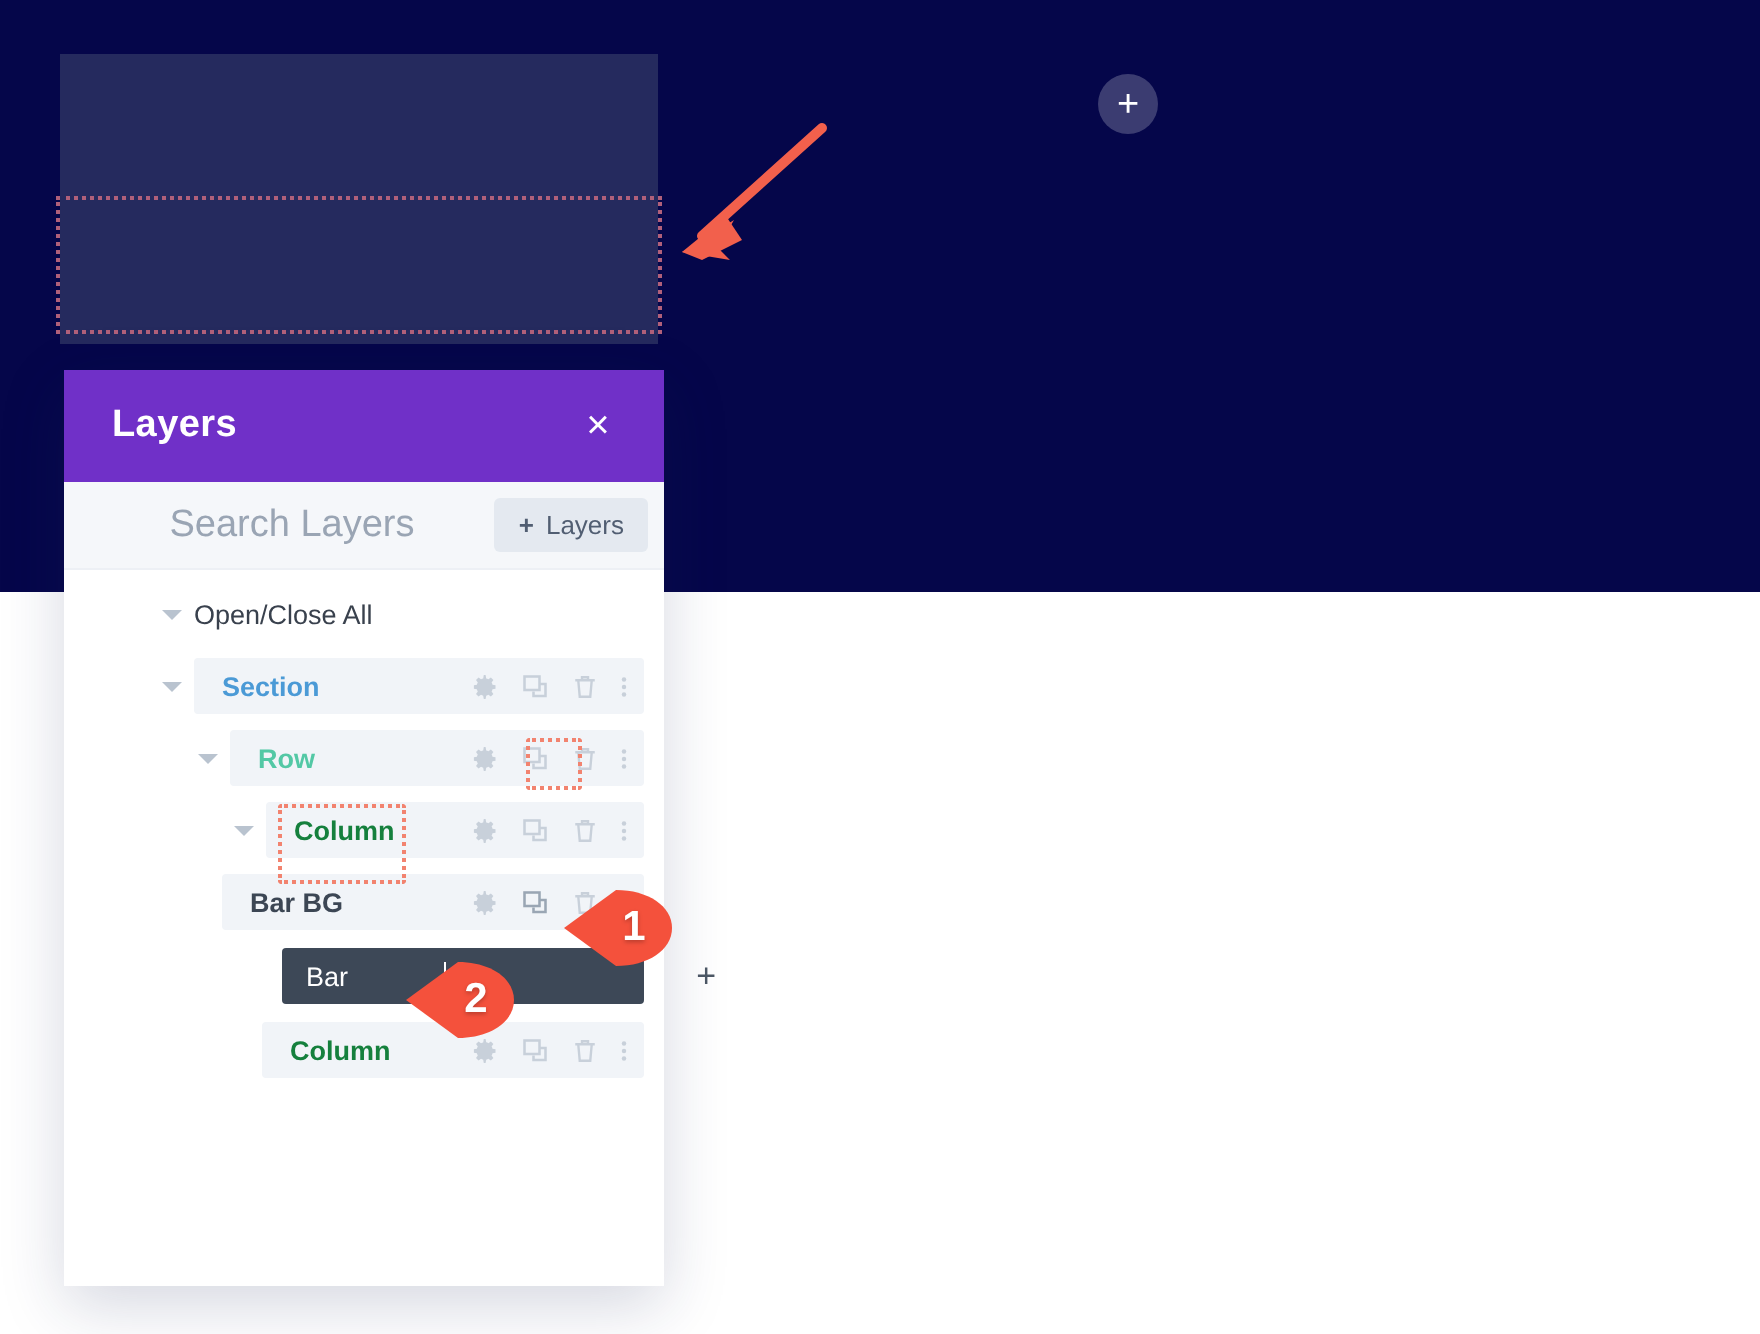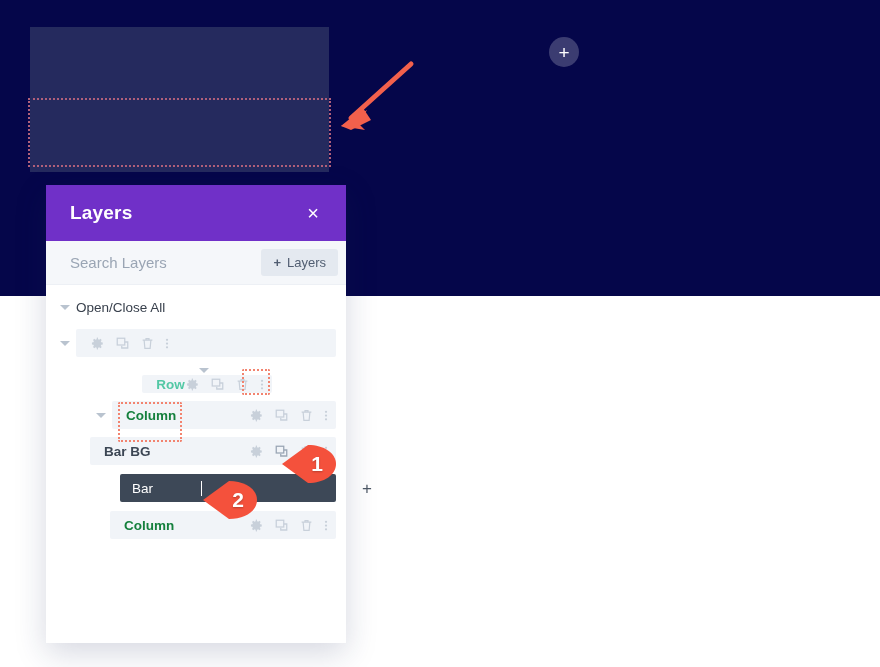--- a/index.html
+++ b/index.html
@@ -31,21 +31,21 @@
     display: flex; align-items: center; justify-content: center;
     color: #ffffff; font-size: 19px; line-height: 1; font-weight: 400;
     cursor: pointer;
   }
 
   
   .anno-arrow { position: absolute; left: 325px; top: 58px; width: 95px; height: 80px; pointer-events: none; }
 
   
   .layers-panel {
-    position: absolute; left: 46px; top: 185px; width: 300px; height: 458px;
+    position: absolute; left: 32px; top: 185px; width: 300px; height: 458px;
     background: #ffffff;
     box-shadow: 0 10px 30px rgba(30,40,90,0.18);
     display: flex; flex-direction: column;
     overflow: visible;
   }
   .panel-header {
     height: 56px; background: #7030c8;
     display: flex; align-items: center; justify-content: space-between;
     padding: 0 22px 0 24px;
     flex: 0 0 auto;
@@ -60,32 +60,32 @@
   }
   .panel-search {
     height: 44px; background: #f5f7fa;
     display: flex; align-items: center; justify-content: space-between;
     padding: 0 8px 0 24px; flex: 0 0 auto;
     border-bottom: 1px solid #edf0f5;
   }
   .search-input {
     border: 0; outline: 0; background: transparent;
     font-family: "Liberation Sans", sans-serif;
-    font-size: 15px; color: #4a5568; width: 180px;
+    font-size: 19px; color: #4a5568; width: 180px; text-align: center;
   }
   .search-input::placeholder { color: #9aa5b4; }
   .filter-btn {
     background: #e4e9f0; color: #515e72;
     font-size: 13px; border-radius: 3px;
     padding: 6px 12px; display: flex; align-items: center; gap: 6px;
     cursor: pointer; white-space: nowrap;
   }
   .filter-plus { font-size: 13px; font-weight: 700; line-height: 1; }
 
-  .panel-body { flex: 1 1 auto; padding-top: 8px; position: relative; overflow: visible; }
+  .panel-body { flex: 1 1 auto; padding-top: 8px; position: relative; overflow: visible; margin-left: 35px; }
 
   .tree-row {
     position: relative; height: 28px; display: flex; align-items: center;
     margin-bottom: 8px;
   }
   .twisty {
     width: 10px; height: 10px; flex: 0 0 auto; margin-right: 6px;
     position: relative; cursor: pointer;
   }
   .twisty::after {
@@ -178,20 +178,21 @@
     <div class="panel-body">
 
       <div class="tree-row" style="padding-left:14px;">
         <span class="twisty"></span>
         <span class="root-label">Open/Close All</span>
       </div>
 
       <div class="tree-row" style="padding-left:14px; padding-right:10px;">
         <span class="twisty"></span>
         <div class="layer-item">
+          <span class="layer-name name-section">Section</span>
           <span class="layer-actions">
             <svg class="act" viewBox="0 0 20 20">
                 <path fill="#c8d0da" d="M10 6.6a3.4 3.4 0 100 6.8 3.4 3.4 0 000-6.8zm0 5.1a1.7 1.7 0 110-3.4 1.7 1.7 0 010 3.4z"></path>
                 <path fill="#c8d0da" d="M17 11.2v-2.4l-2-.35a5.3 5.3 0 00-.6-1.45l1.2-1.65-1.7-1.7-1.65 1.2a5.3 5.3 0 00-1.45-.6L10.4 2H9.2l-.4 2.25a5.3 5.3 0 00-1.45.6L5.7 3.65 4 5.35l1.2 1.65a5.3 5.3 0 00-.6 1.45L2.6 8.8v2.4l2 .35c.13.52.34 1 .6 1.45L4 14.65l1.7 1.7 1.65-1.2c.45.26.93.47 1.45.6l.4 2.25h1.2l.4-2.25c.52-.13 1-.34 1.45-.6l1.65 1.2 1.7-1.7-1.2-1.65c.26-.45.47-.93.6-1.45l2-.35z"></path>
               </svg>
             <svg class="act" viewBox="0 0 20 20">
                 <rect x="3" y="3" width="10" height="9" fill="none" stroke="#c8d0da" stroke-width="1.7"></rect>
                 <path d="M13 8h4v8h-8v-3" fill="none" stroke="#c8d0da" stroke-width="1.7"></path>
               </svg>
             <svg class="act" viewBox="0 0 20 20">
@@ -199,21 +200,21 @@
               </svg>
             <svg class="act" style="width:4px" viewBox="0 0 4 20">
                 <circle cx="2" cy="5" r="1.5" fill="#c8d0da"></circle>
                 <circle cx="2" cy="10" r="1.5" fill="#c8d0da"></circle>
                 <circle cx="2" cy="15" r="1.5" fill="#c8d0da"></circle>
               </svg>
           </span>
         </div>
       </div>
 
-      <div class="tree-row" style="padding-left:32px; padding-right:10px;flex-direction:column;">
+      <div class="tree-row" style="padding-left:32px; padding-right:10px;">
         <span class="twisty"></span>
         <div class="layer-item">
           <span class="layer-name name-row">Row</span>
           <span class="layer-actions">
             <svg class="act" viewBox="0 0 20 20">
                 <path fill="#c8d0da" d="M10 6.6a3.4 3.4 0 100 6.8 3.4 3.4 0 000-6.8zm0 5.1a1.7 1.7 0 110-3.4 1.7 1.7 0 010 3.4z"></path>
                 <path fill="#c8d0da" d="M17 11.2v-2.4l-2-.35a5.3 5.3 0 00-.6-1.45l1.2-1.65-1.7-1.7-1.65 1.2a5.3 5.3 0 00-1.45-.6L10.4 2H9.2l-.4 2.25a5.3 5.3 0 00-1.45.6L5.7 3.65 4 5.35l1.2 1.65a5.3 5.3 0 00-.6 1.45L2.6 8.8v2.4l2 .35c.13.52.34 1 .6 1.45L4 14.65l1.7 1.7 1.65-1.2c.45.26.93.47 1.45.6l.4 2.25h1.2l.4-2.25c.52-.13 1-.34 1.45-.6l1.65 1.2 1.7-1.7-1.2-1.65c.26-.45.47-.93.6-1.45l2-.35z"></path>
               </svg>
             <svg class="act" viewBox="0 0 20 20">
                 <rect x="3" y="3" width="10" height="9" fill="none" stroke="#c8d0da" stroke-width="1.7"></rect>

